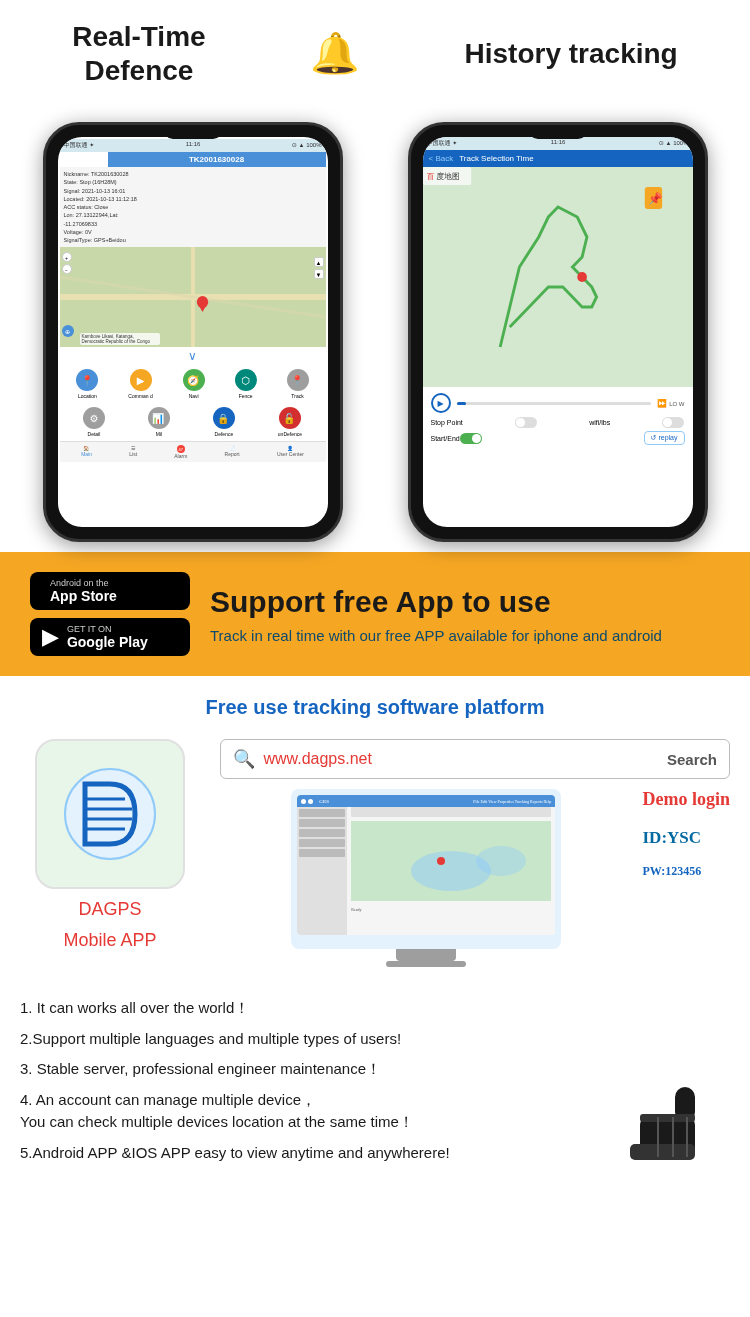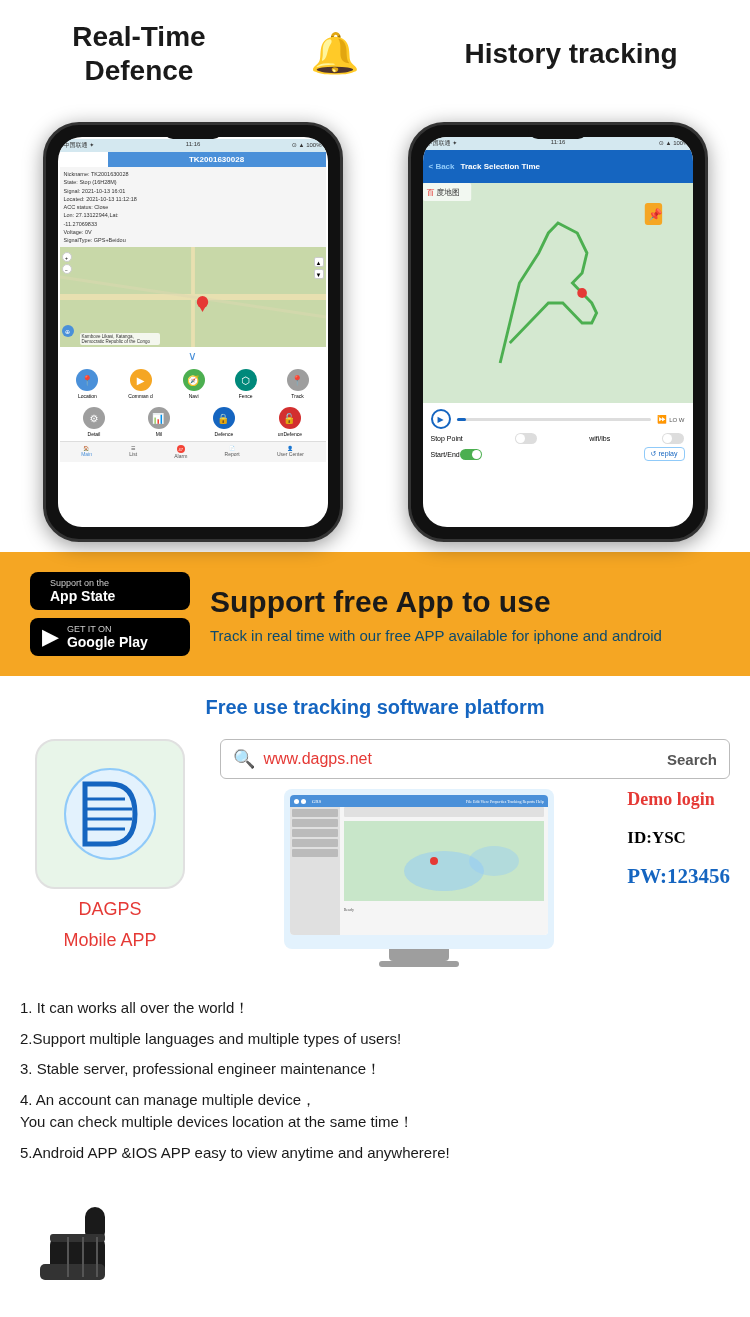--- a/index.html
+++ b/index.html
@@ -168,23 +168,22 @@
       display: flex;
       align-items: center;
       justify-content: center;
       margin: 0 auto;
     }
     .right-phone-header {
       background: #1565c0;
       color: white;
       display: flex;
       align-items: flex-start;
-      padding: 12px 6px;
+      padding: 4px 6px;
       font-size: 8px;
-      font-weight: bold;
     }
     .back-btn {
       color: #90caf9;
       margin-right: 6px;
       font-size: 8px;
     }
     .right-map-area {
       background: #e8f5e9;
       height: 220px;
       position: relative;
@@ -432,36 +431,35 @@
       flex-direction: column;
       gap: 4px;
     }
     .demo-login-title {
       font-size: 18px;
       color: #e53935;
       font-weight: bold;
     }
     .demo-login-id {
       font-size: 17px;
-      color: #000000;
+      color: #0369a1;
       font-weight: bold;
     }
     .demo-login-pw {
-      font-size: 21px;
+      font-size: 12px;
       color: #1565c0;
       font-weight: bold;
     }
 
     
     .features-section {
       padding: 10px 20px 20px 20px;
       background: #fff;
       display: flex;
       gap: 20px;
-      flex-direction: column;
     }
     .features-list {
       flex: 1;
     }
     .feature-item {
       font-size: 15px;
       color: #1a1a1a;
       margin-bottom: 8px;
       line-height: 1.5;
     }
@@ -738,22 +736,22 @@
     </div>
   </div>
 </div>
 
 <div class="app-store-section">
   <div class="store-buttons">
 
     <div class="store-btn">
       <div class="store-btn-icon"></div>
       <div class="store-btn-text">
-        <span class="store-btn-small">Support on the</span>
-        <span class="store-btn-large">App State</span>
+        <span class="store-btn-small">Android on the</span>
+        <span class="store-btn-large">App Store</span>
       </div>
     </div>
 
     <div class="store-btn">
       <div class="store-btn-icon">▶</div>
       <div class="store-btn-text">
         <span class="store-btn-small">GET IT ON</span>
         <span class="store-btn-large">Google Play</span>
       </div>
     </div>

